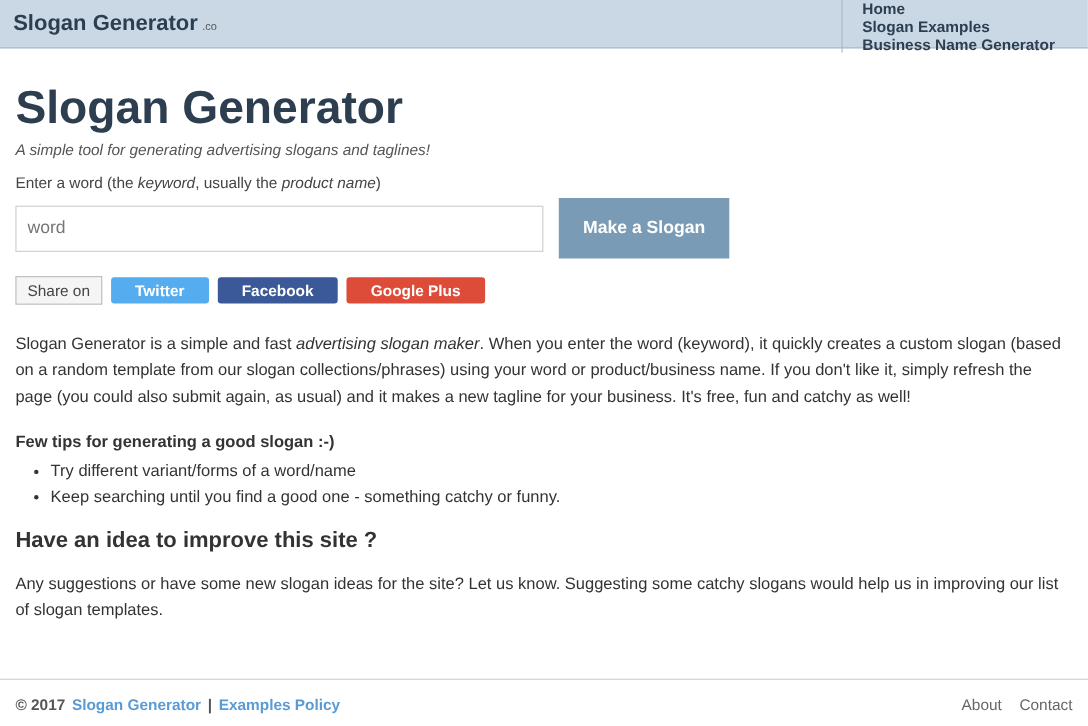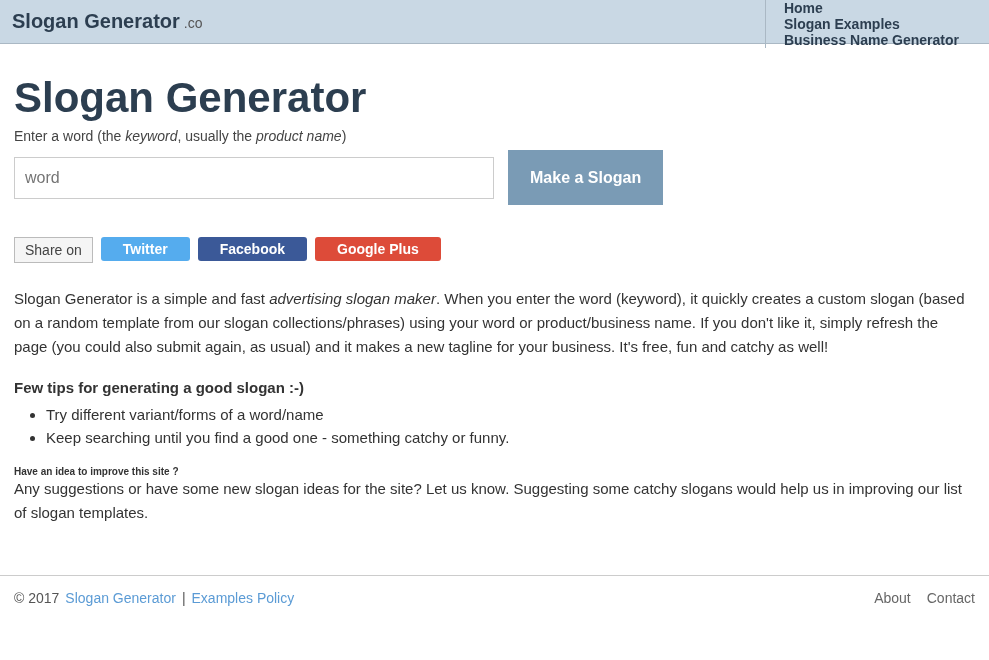--- a/index.html
+++ b/index.html
@@ -19,21 +19,21 @@
       display: flex;
       align-items: baseline;
       gap: 4px;
     }
     #logo-main {
       font-size: 20px;
       font-weight: bold;
       color: #2c3e50;
     }
     #logo-sub {
-      font-size: 14px;
+      font-size: 10px;
       color: #555;
     }
     #nav {
       display: flex;
       height: 100%;
       flex-direction: column;
     }
     .nav-item {
       display: flex;
       align-items: center;
@@ -68,21 +68,21 @@
       color: #444;
       margin-bottom: 6px;
     }
     #input-label em {
       font-style: italic;
     }
     #input-row {
       display: flex;
       align-items: center;
       gap: 14px;
-      margin-bottom: 32px;
+      margin-bottom: 16px;
     }
     #word-input {
       width: 480px;
       height: 42px;
       padding: 6px 10px;
       font-size: 16px;
       color: #999;
       border: 1px solid #ccc;
       outline: none;
     }
@@ -93,21 +93,21 @@
       padding: 10px 22px;
       font-size: 16px;
       font-weight: bold;
       cursor: pointer;
       height: 55px;
     }
 
     
     #share-row {
       display: flex;
-      align-items: flex-start;
+      align-items: center;
       gap: 8px;
       margin-bottom: 24px;
     }
     #share-label {
       font-size: 14px;
       color: #444;
       border: 1px solid #bbb;
       padding: 4px 10px;
       background: #f5f5f5;
     }
@@ -147,23 +147,23 @@
       margin-bottom: 20px;
     }
     #tips-list li {
       font-size: 15px;
       margin-bottom: 6px;
       color: #333;
     }
 
     
     #idea-heading {
-      font-size: 10px;
-      font-weight: bold;
-      margin-bottom: 0;
+      font-size: 20px;
+      font-weight: bold;
+      margin-bottom: 16px;
     }
     #idea-text {
       font-size: 15px;
       color: #333;
       line-height: 1.6;
     }
 
     
     #footer {
       border-top: 1px solid #ccc;
@@ -172,20 +172,21 @@
       align-items: center;
       justify-content: space-between;
       font-size: 14px;
       color: #555;
       margin-top: 30px;
     }
     #footer-left {
       display: flex;
       gap: 6px;
       align-items: flex-end;
+      font-weight: bold;
     }
     #footer-copy {
       color: #555;
     }
     #footer-link {
       color: #5b9bd5;
       cursor: pointer;
       text-decoration: none;
     }
     #footer-sep { color: #555; }
@@ -215,20 +216,21 @@
   </div>
   <nav id="nav">
     <div class="nav-item">Home</div>
     <div class="nav-item">Slogan Examples</div>
     <div class="nav-item">Business Name Generator</div>
   </nav>
 </div>
 
 <div id="main">
   <h1 id="page-title">Slogan Generator</h1>
+  <p id="page-subtitle">A simple tool for generating advertising slogans and taglines!</p>
   <p id="input-label">
     Enter a word (the <em>keyword</em>, usually the <em>product name</em>)
   </p>
   <div id="input-row">
     <input type="text" id="word-input" value="" placeholder="word" style="">
     <button id="make-slogan-btn">Make a Slogan</button>
   </div>
 
   <div id="share-row">
     <span id="share-label">Share on</span>

